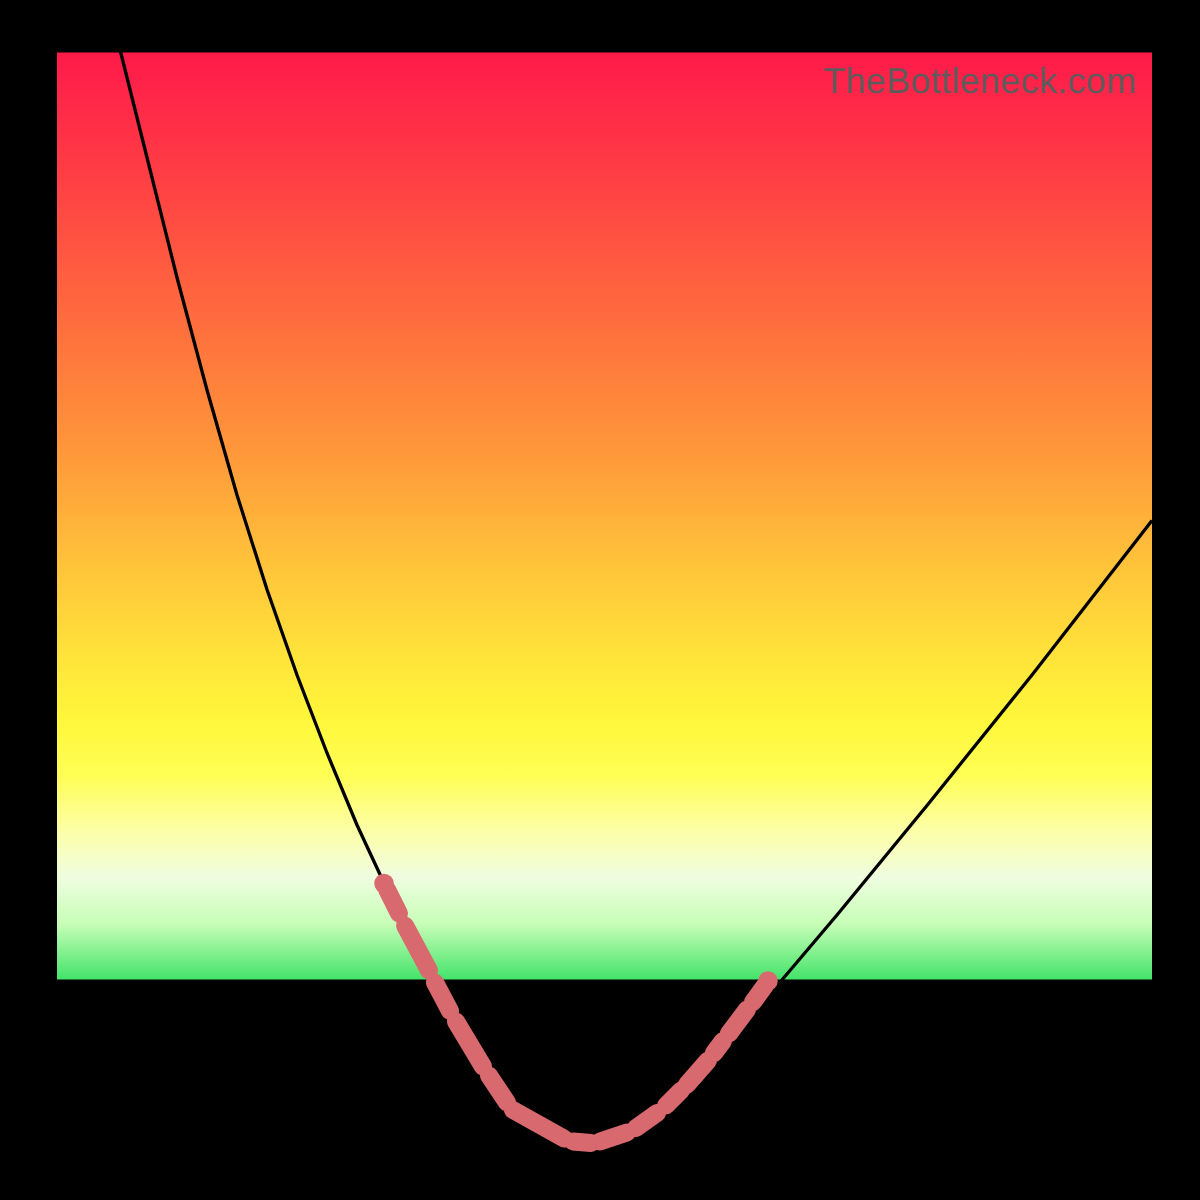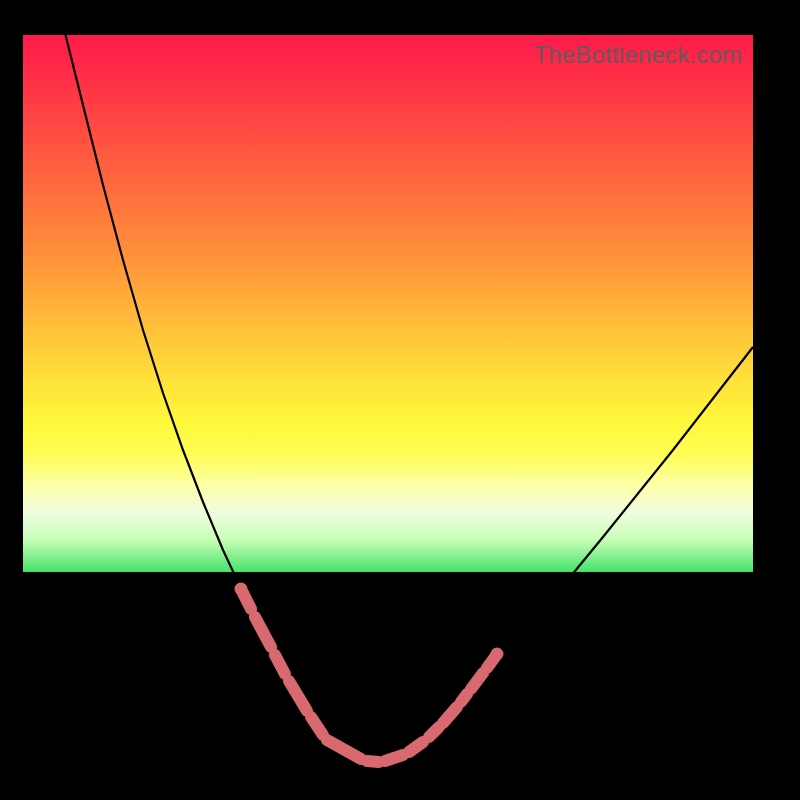--- a/index.html
+++ b/index.html
@@ -14,24 +14,24 @@
   .frame {
     position: absolute;
     left: 0;
     top: 0;
     width: 800px;
     height: 800px;
     background: #000;
   }
   .plot {
     position: absolute;
-    left: 23px;
+    left: 38px;
     top: 35px;
     width: 730px;
-    height: 537px;
+    height: 618px;
     background: linear-gradient(
       to bottom,
       #ff1a4a 0%,
       #ff3a45 12%,
       #ff6a3e 28%,
       #ff943a 42%,
       #ffc23a 55%,
       #ffe33a 65%,
       #fff73a 72%,
       #fffe55 78%,

